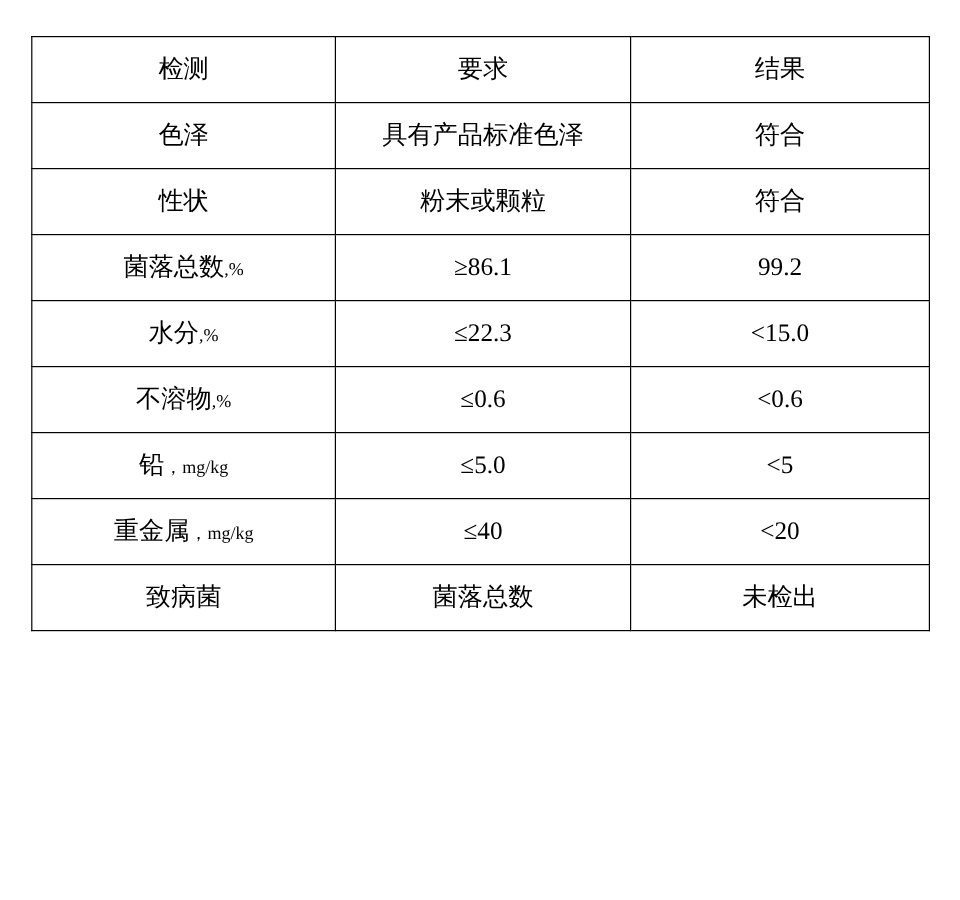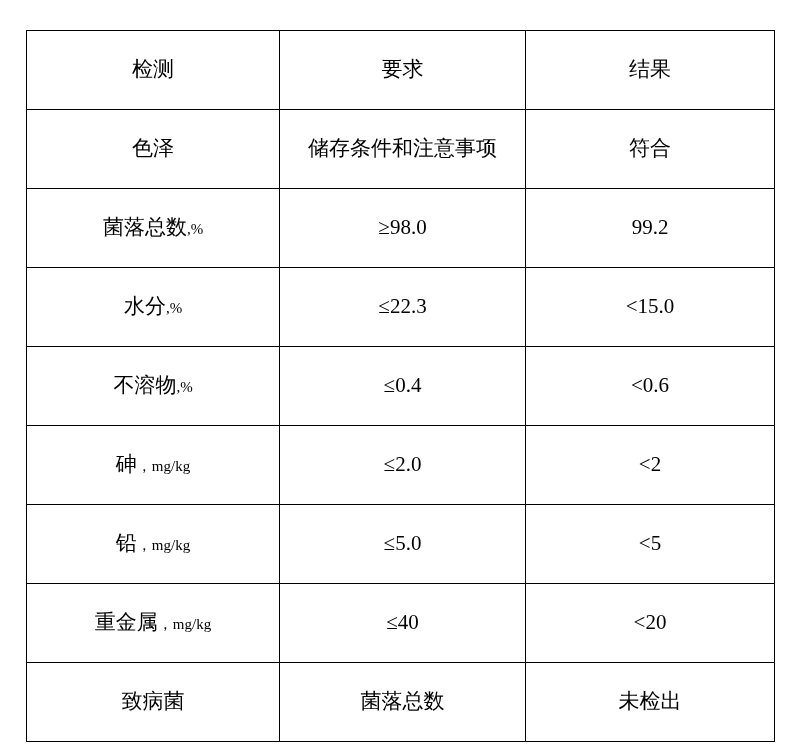--- a/index.html
+++ b/index.html
@@ -26,21 +26,21 @@
     border-collapse: collapse;
     width: 100%;
     table-layout: fixed;
   }
   table.spec td {
     border: 1px solid #000000;
     text-align: center;
     vertical-align: middle;
     font-size: 21px;
     line-height: 1.2;
-    padding: 12px;
+    padding: 0;
     height: 54px;
   }
   col.c1 { width: 253px; }
   col.c2 { width: 246px; }
   col.c3 { width: 249px; }
 
   .head td {
     font-size: 21px;
   }
   .unit {
@@ -66,49 +66,49 @@
     </colgroup>
     <tbody>
       <tr class="head">
         <td>检测</td>
         <td>要求</td>
         <td>结果</td>
       </tr>
 
       <tr>
         <td>色泽</td>
-        <td>储存条件和注意事项</td>
+        <td>具有产品标准色泽</td>
+        <td>符合</td>
+      </tr>
+
+      <tr>
+        <td>性状</td>
+        <td>粉末或颗粒</td>
         <td>符合</td>
       </tr>
 
 
-
       <tr>
         <td><span>菌落总数</span><span class="unit">,%</span></td>
-        <td>≥98.0</td>
+        <td>≥86.1</td>
         <td>99.2</td>
       </tr>
 
       <tr>
         <td><span>水分</span><span class="unit">,%</span></td>
         <td>≤22.3</td>
         <td>&lt;15.0</td>
       </tr>
 
       <tr>
         <td><span>不溶物</span><span class="unit">,%</span></td>
-        <td>≤0.4</td>
+        <td>≤0.6</td>
         <td>&lt;0.6</td>
       </tr>
 
-      <tr>
-        <td><span>砷</span><span class="unit">，mg/kg</span></td>
-        <td>≤2.0</td>
-        <td>&lt;2</td>
-      </tr>
 
       <tr>
         <td><span>铅</span><span class="unit">，mg/kg</span></td>
         <td>≤5.0</td>
         <td>&lt;5</td>
       </tr>
 
       <tr>
         <td><span>重金属</span><span class="unit">，mg/kg</span></td>
         <td>≤40</td>

